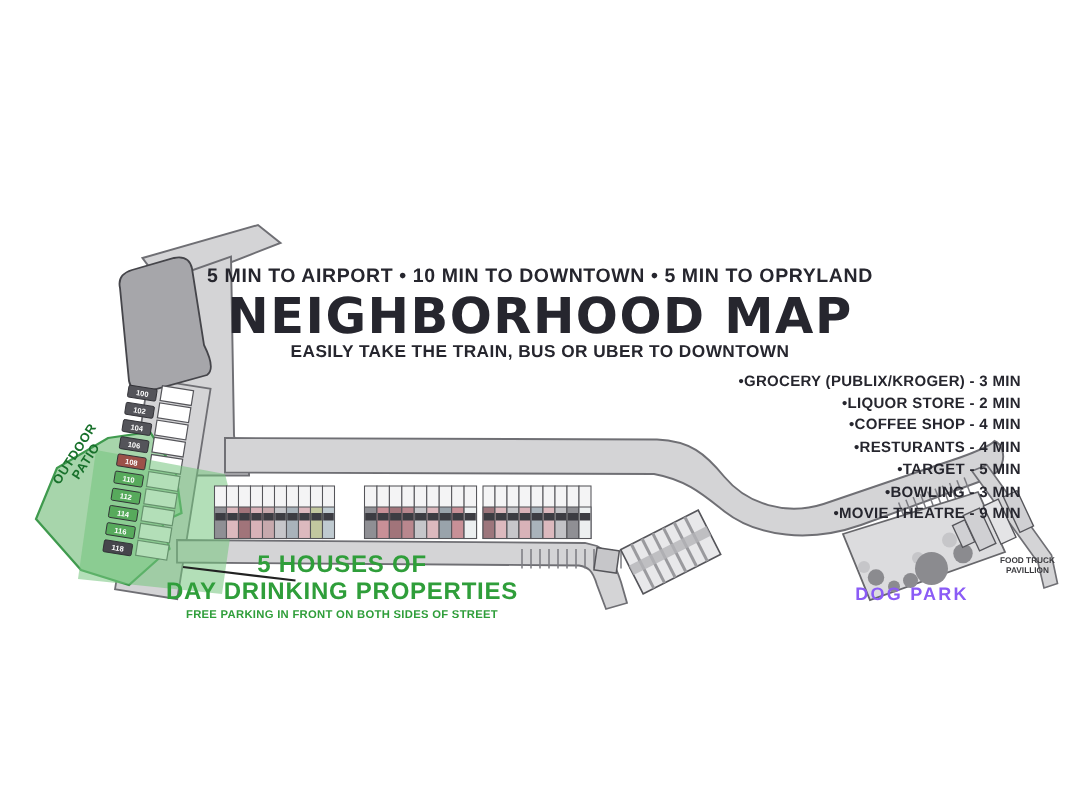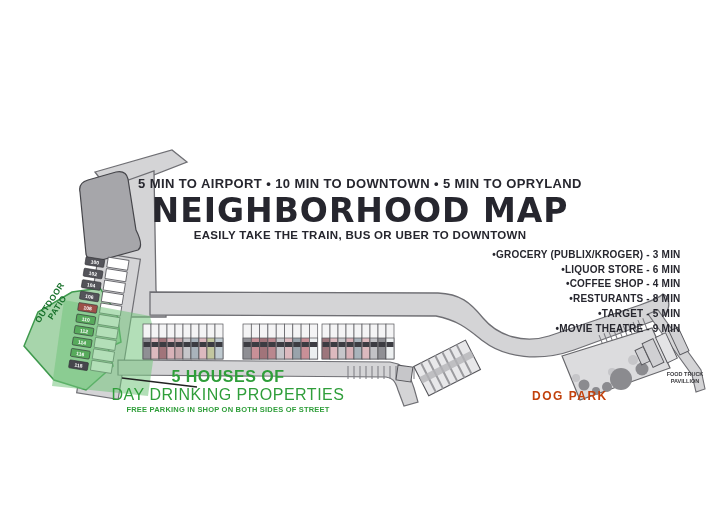--- a/index.html
+++ b/index.html
@@ -10,23 +10,23 @@
   .hdr{color:#26262e;text-align:center;white-space:nowrap;}
   #hdr-distances{left:0;right:0;top:176px;font-size:13px;font-weight:bold;letter-spacing:.4px;}
   #hdr-title{left:0;right:0;top:191px;font-size:33px;font-weight:800;letter-spacing:1px;
              font-family:"DejaVu Sans","Liberation Sans",sans-serif;}
   #hdr-sub{left:0;right:0;top:229px;font-size:11.5px;font-weight:bold;letter-spacing:.3px;}
   #amenities{left:487px;top:248px;color:#26262e;font-size:10px;font-weight:bold;line-height:14.7px;letter-spacing:.2px;}
   .amen-row{white-space:nowrap;}
   .amen-bullet{display:inline-block;width:9px;}
   #callout{left:108px;top:369px;width:240px;text-align:center;color:#2f9e3a;line-height:1.0;}
   #callout .c1{font-size:16px;font-weight:800;letter-spacing:.5px;text-align:center;}
-  #callout .c2{font-size:16px;font-weight:400;letter-spacing:.5px;margin-top:2px;white-space:nowrap;}
+  #callout .c2{font-size:16px;font-weight:700;letter-spacing:.5px;margin-top:2px;white-space:nowrap;}
   #callout .c3{font-size:7.5px;font-weight:bold;margin-top:3px;letter-spacing:.2px;white-space:nowrap;}
-  #dogpark-label{left:532px;top:389px;width:120px;text-align:left;color:#c2410c;
+  #dogpark-label{left:548px;top:389px;width:120px;text-align:center;color:#8b5cf6;
                  font-size:12px;font-weight:800;letter-spacing:1.5px;white-space:nowrap;}
   #foodtruck-label{left:659px;top:371px;width:52px;text-align:center;color:#3a3a3e;
                    font-size:5.5px;font-weight:bold;line-height:1.35;}
   #patio-label{left:24px;top:296px;width:60px;text-align:center;color:#17702a;
                font-size:8.5px;font-weight:800;line-height:1.1;letter-spacing:.4px;
                transform:rotate(-57deg);transform-origin:center center;}
 </style>
 </head>
 <body>
 
@@ -241,31 +241,32 @@
 
     <line x1="122" y1="378" x2="197" y2="387" stroke="#222" stroke-width="1.5"></line>
   </svg>
 
   <div class="abs hdr" id="hdr-distances">5 MIN TO AIRPORT • 10 MIN TO DOWNTOWN • 5 MIN TO OPRYLAND</div>
   <div class="abs hdr" id="hdr-title">NEIGHBORHOOD MAP</div>
   <div class="abs hdr" id="hdr-sub">EASILY TAKE THE TRAIN, BUS OR UBER TO DOWNTOWN</div>
 
   <div class="abs" id="amenities">
       <div class="amen-row"><span class="amen-bullet">•</span><span>GROCERY (PUBLIX/KROGER) - 3 MIN</span></div>
-      <div class="amen-row"><span class="amen-bullet">•</span><span>LIQUOR STORE - 6 MIN</span></div>
+      <div class="amen-row"><span class="amen-bullet">•</span><span>LIQUOR STORE - 2 MIN</span></div>
       <div class="amen-row"><span class="amen-bullet">•</span><span>COFFEE SHOP - 4 MIN</span></div>
-      <div class="amen-row"><span class="amen-bullet">•</span><span>RESTURANTS - 8 MIN</span></div>
+      <div class="amen-row"><span class="amen-bullet">•</span><span>RESTURANTS - 4 MIN</span></div>
       <div class="amen-row"><span class="amen-bullet">•</span><span>TARGET - 5 MIN</span></div>
+      <div class="amen-row"><span class="amen-bullet">•</span><span>BOWLING - 3 MIN</span></div>
       <div class="amen-row"><span class="amen-bullet">•</span><span>MOVIE THEATRE - 9 MIN</span></div>
     </div>
 
   <div class="abs" id="callout" style="color: rgb(47, 158, 58);">
     <div class="c1">5 HOUSES OF</div>
     <div class="c2">DAY DRINKING PROPERTIES</div>
-    <div class="c3">FREE PARKING IN SHOP ON BOTH SIDES OF STREET</div>
+    <div class="c3">FREE PARKING IN FRONT ON BOTH SIDES OF STREET</div>
   </div>
 
   <div class="abs" id="dogpark-label">DOG PARK</div>
 
   <div class="abs" id="foodtruck-label">
     <div>FOOD TRUCK</div>
     <div>PAVILLION</div>
   </div>
 
   <div class="abs" id="patio-label">

